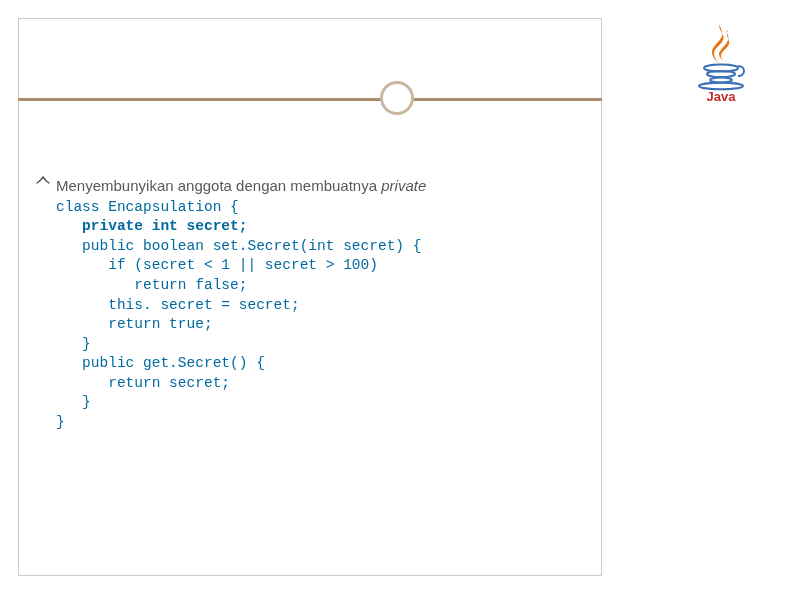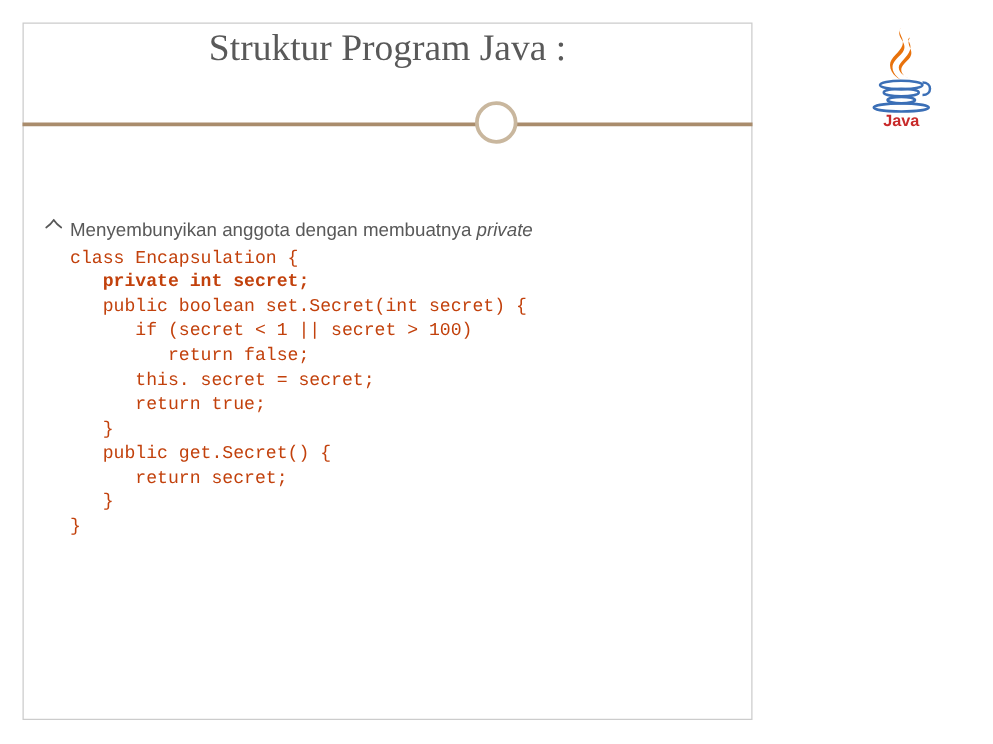--- a/index.html
+++ b/index.html
@@ -60,57 +60,57 @@
   }
   .logo-wrap svg { width: 100%; height: 100%; }
   .bullets {
     position: absolute;
     left: 36px;
     top: 175px;
     width: 548px;
   }
   .bullet-row {
     display: flex;
-    align-items: center;
+    align-items: flex-end;
     margin-bottom: 2px;
   }
   .bullet-mark {
     width: 20px;
     flex-shrink: 0;
     color: #595959;
     font-size: 16px;
     line-height: 1.3;
     font-family: sans-serif;
   }
   .bullet-text {
     color: #595959;
     font-size: 15px;
     font-family: Arial, Helvetica, sans-serif;
     line-height: 1.35;
   }
   .italic { font-style: italic; }
   .code {
     font-family: 'Courier New', Courier, monospace;
     font-size: 14.5px;
-    color: #c2410c;
+    color: #0369a1;
     line-height: 1.35;
     white-space: pre;
     margin-left: 20px;
   }
   .bold { font-weight: bold; }
 </style>
 </head>
 <body>
 
 <div class="content-frame"></div>
 <div class="accent-bar"></div>
 <div class="circle-badge"></div>
 
 <div class="title">
-  <span>Struktur Program Java :</span><br>
+  <br>
 </div>
 
 <div class="logo-wrap">
   <svg viewBox="0 0 66 88">
     <path d="M33 6 C27 14 40 18 34 26 C30 31 26 33 26 38 C26 44 33 48 33 48 C33 48 24 44 24 36 C24 30 32 26 34 20 C36 14 29 10 33 6 Z" fill="#e8720c"></path>
     <path d="M40 14 C36 20 44 24 40 30 C37 34 33 36 33 40 C33 44 38 46 38 46 C38 46 31 43 31 38 C31 34 38 30 40 24 C42 18 36 16 40 14 Z" fill="#e8720c"></path>
     <ellipse cx="33" cy="52" rx="17" ry="3.5" fill="none" stroke="#3b6fb6" stroke-width="2"></ellipse>
     <ellipse cx="33" cy="58" rx="14" ry="3" fill="none" stroke="#3b6fb6" stroke-width="2"></ellipse>
     <ellipse cx="33" cy="64" rx="11" ry="2.5" fill="none" stroke="#3b6fb6" stroke-width="2"></ellipse>
     <path d="M50 50 C58 50 58 60 50 60" fill="none" stroke="#3b6fb6" stroke-width="2"></path>

